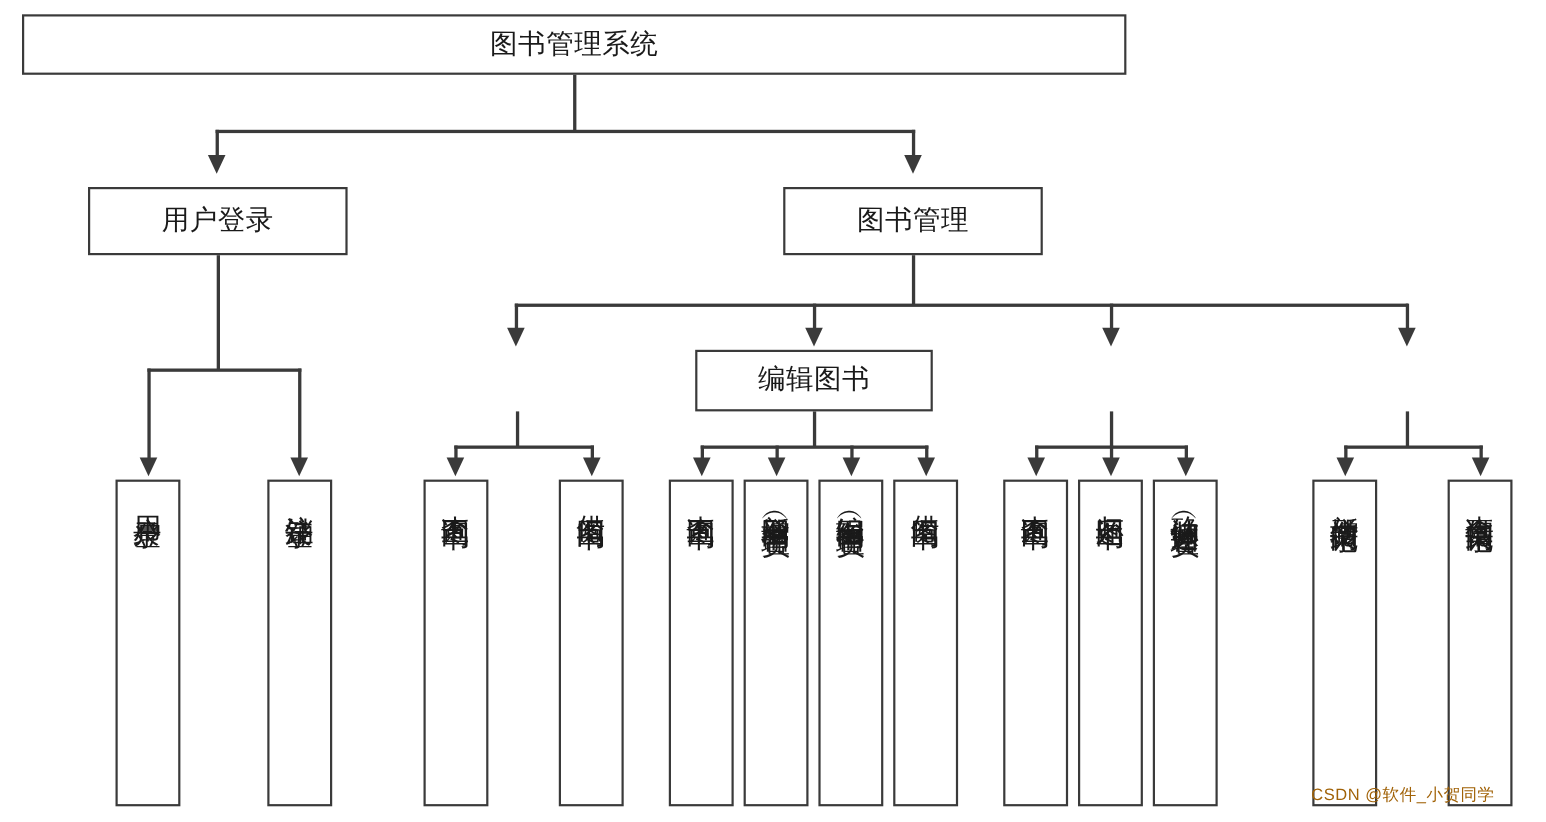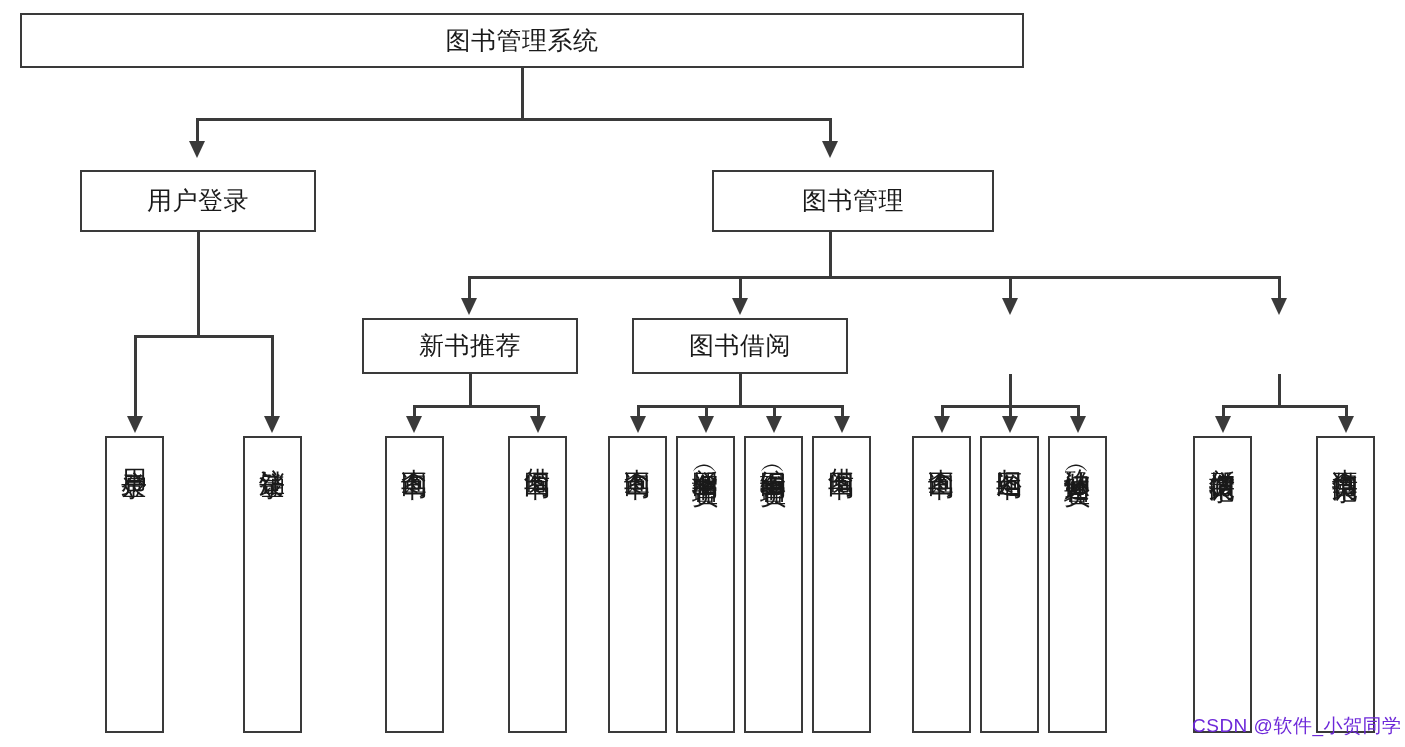--- a/index.html
+++ b/index.html
@@ -64,22 +64,22 @@
   .arrow {
     position: absolute;
     width: 0;
     height: 0;
     border-left: 8px solid transparent;
     border-right: 8px solid transparent;
     border-top: 17px solid #3a3a3a;
   }
   .watermark {
     position: absolute;
-    color: #6d28d9;
-    font-size: 19px;
+    color: #a16207;
+    font-size: 15px;
     white-space: nowrap;
     letter-spacing: 0.5px;
   }
 </style>
 </head>
 <body>
 
 <div id="canvas">
 
   <div class="node h root" style="left:20px; top:13px; width:1004px; height:55px;">
@@ -91,21 +91,21 @@
   <div class="line hline" style="left:196px; top:118px; width:636px; height:2.5px;"></div>
 
   <div class="line vline" style="left:196px; top:118px; width:2.5px; height:25px;"></div>
   <div class="arrow" style="left:189px; top:141px;"></div>
   <div class="line vline" style="left:829px; top:118px; width:2.5px; height:25px;"></div>
   <div class="arrow" style="left:822px; top:141px;"></div>
 
   <div class="node h" style="left:80px; top:170px; width:236px; height:62px;">
     <span class="label">用户登录</span>
   </div>
-  <div class="node h" style="left:712px; top:170px; width:282px; height:62px;">
+  <div class="node h" style="left:712px; top:170px; width:236px; height:62px;">
     <span class="label">图书管理</span>
   </div>
 
   <div class="line vline" style="left:197px; top:232px; width:2.5px; height:105px;"></div>
   <div class="line hline" style="left:134px; top:335px; width:140px; height:2.5px;"></div>
   <div class="line vline" style="left:134px; top:335px; width:2.5px; height:83px;"></div>
   <div class="arrow" style="left:127px; top:416px;"></div>
   <div class="line vline" style="left:271px; top:335px; width:2.5px; height:83px;"></div>
   <div class="arrow" style="left:264px; top:416px;"></div>
 
@@ -113,25 +113,22 @@
   <div class="line hline" style="left:468px; top:276px; width:812px; height:2.5px;"></div>
   <div class="line vline" style="left:468px; top:276px; width:2.5px; height:24px;"></div>
   <div class="arrow" style="left:461px; top:298px;"></div>
   <div class="line vline" style="left:739px; top:276px; width:2.5px; height:24px;"></div>
   <div class="arrow" style="left:732px; top:298px;"></div>
   <div class="line vline" style="left:1009px; top:276px; width:2.5px; height:24px;"></div>
   <div class="arrow" style="left:1002px; top:298px;"></div>
   <div class="line vline" style="left:1278px; top:276px; width:2.5px; height:24px;"></div>
   <div class="arrow" style="left:1271px; top:298px;"></div>
 
-  <div class="node h" style="left:362px; top:318px; width:216px; height:56px;">
-    <span class="label">新书推荐</span>
-  </div>
   <div class="node h" style="left:632px; top:318px; width:216px; height:56px;">
-    <span class="label">图书借阅</span>
+    <span class="label">编辑图书</span>
   </div>
 
   <div class="line vline" style="left:469px; top:374px; width:2.5px; height:33px;"></div>
   <div class="line hline" style="left:413px; top:405px; width:127px; height:2.5px;"></div>
   <div class="line vline" style="left:413px; top:405px; width:2.5px; height:13px;"></div>
   <div class="arrow" style="left:406px; top:416px;"></div>
   <div class="line vline" style="left:537px; top:405px; width:2.5px; height:13px;"></div>
   <div class="arrow" style="left:530px; top:416px;"></div>
 
   <div class="line vline" style="left:739px; top:374px; width:2.5px; height:33px;"></div>

